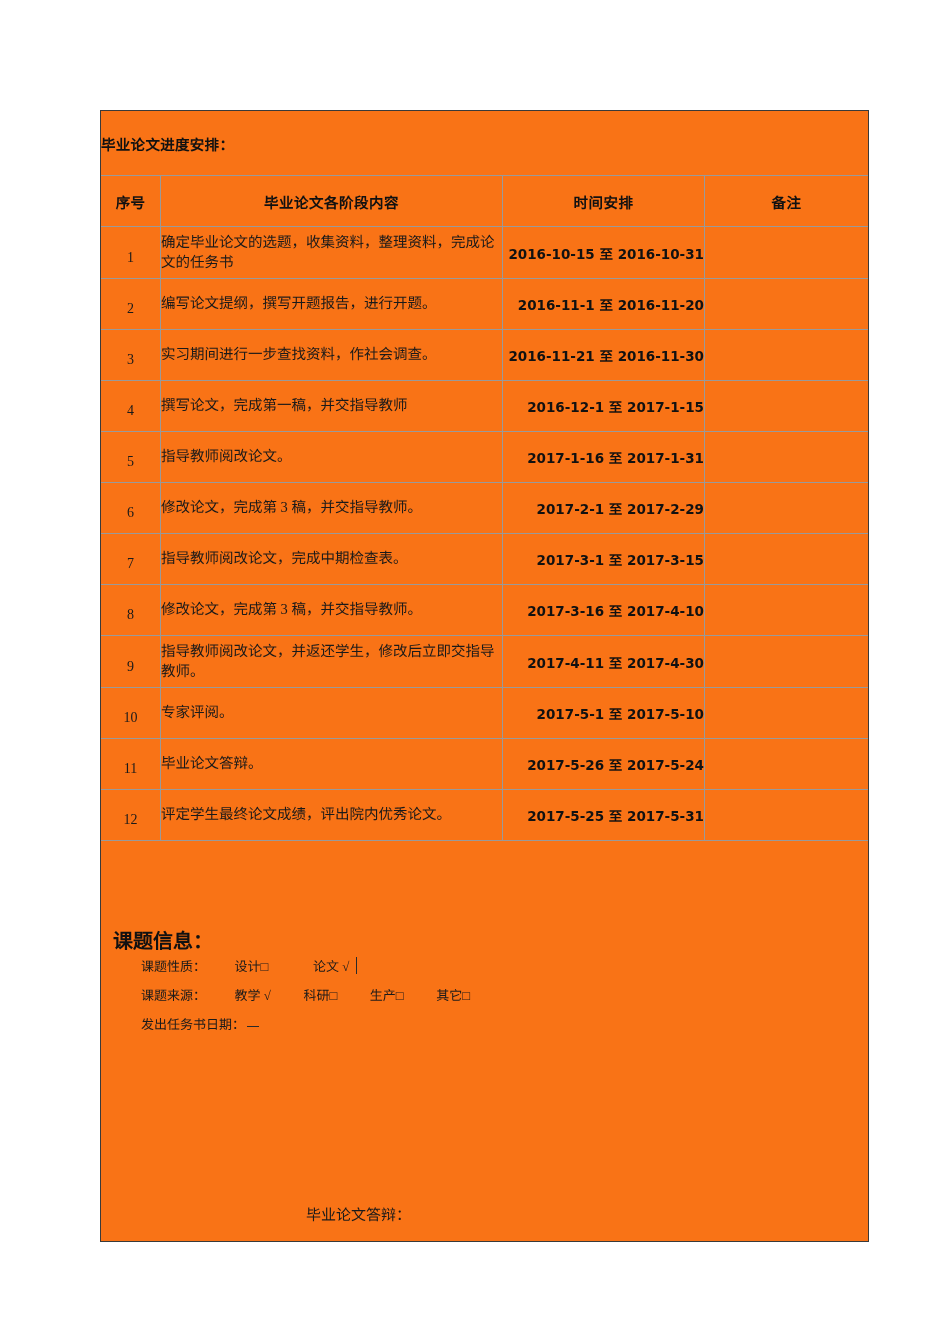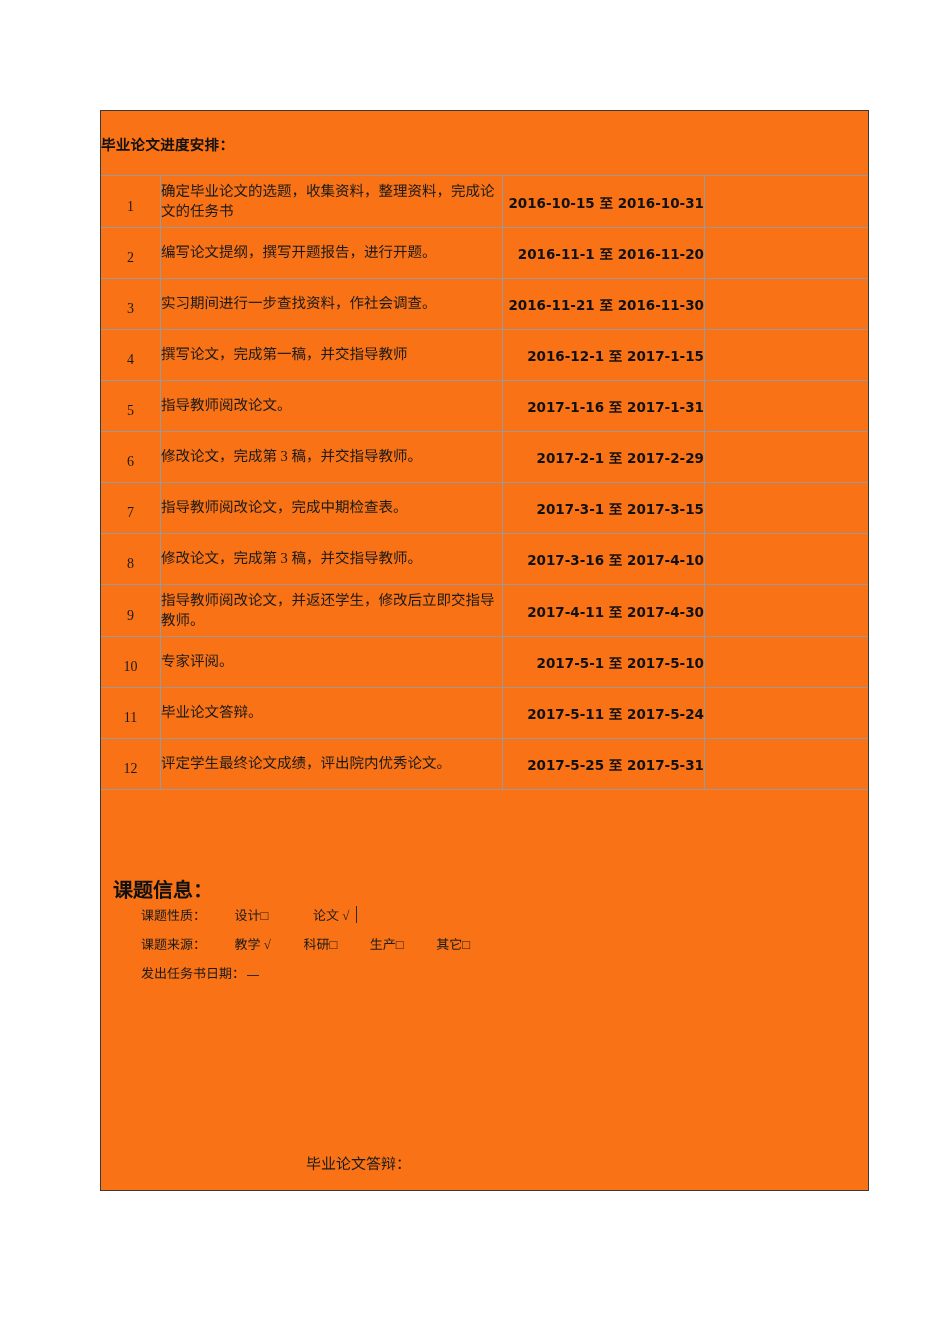--- a/index.html
+++ b/index.html
@@ -193,20 +193,34 @@
       <col class="c-note">
     </colgroup>
     <tbody>
 
       <tr>
         <td class="title-cell" colspan="4">
           <span class="title-text">毕业论文进度安排：</span>
         </td>
       </tr>
 
+      <tr>
+        <td class="hdr-cell no">
+          <span class="hdr-text">序号</span>
+        </td>
+        <td class="hdr-cell">
+          <span class="hdr-text">毕业论文各阶段内容</span>
+        </td>
+        <td class="hdr-cell">
+          <span class="hdr-text">时间安排</span>
+        </td>
+        <td class="hdr-cell">
+          <span class="hdr-text">备注</span>
+        </td>
+      </tr>
 
       <tr class="r-tall">
         <td class="cell-no"><span class="num">1</span></td>
         <td class="cell-body">确定毕业论文的选题，收集资料，整理资料，完成论文的任务书</td>
         <td class="cell-time">2016-10-15 至 2016-10-31</td>
         <td class="cell-note"></td>
       </tr>
 
       <tr class="r-std">
         <td class="cell-no"><span class="num">2</span></td>
@@ -267,21 +281,21 @@
       <tr class="r-std">
         <td class="cell-no"><span class="num">10</span></td>
         <td class="cell-body">专家评阅。</td>
         <td class="cell-time">2017-5-1 至 2017-5-10</td>
         <td class="cell-note"></td>
       </tr>
 
       <tr class="r-std">
         <td class="cell-no"><span class="num">11</span></td>
         <td class="cell-body">毕业论文答辩。</td>
-        <td class="cell-time">2017-5-11 至 2017-5-24</td>
+        <td class="cell-time">2017-5-26 至 2017-5-24</td>
         <td class="cell-note"></td>
       </tr>
 
       <tr class="r-std">
         <td class="cell-no"><span class="num">12</span></td>
         <td class="cell-body">评定学生最终论文成绩，评出院内优秀论文。</td>
         <td class="cell-time">2017-5-25 至 2017-5-31</td>
         <td class="cell-note"></td>
       </tr>
 

